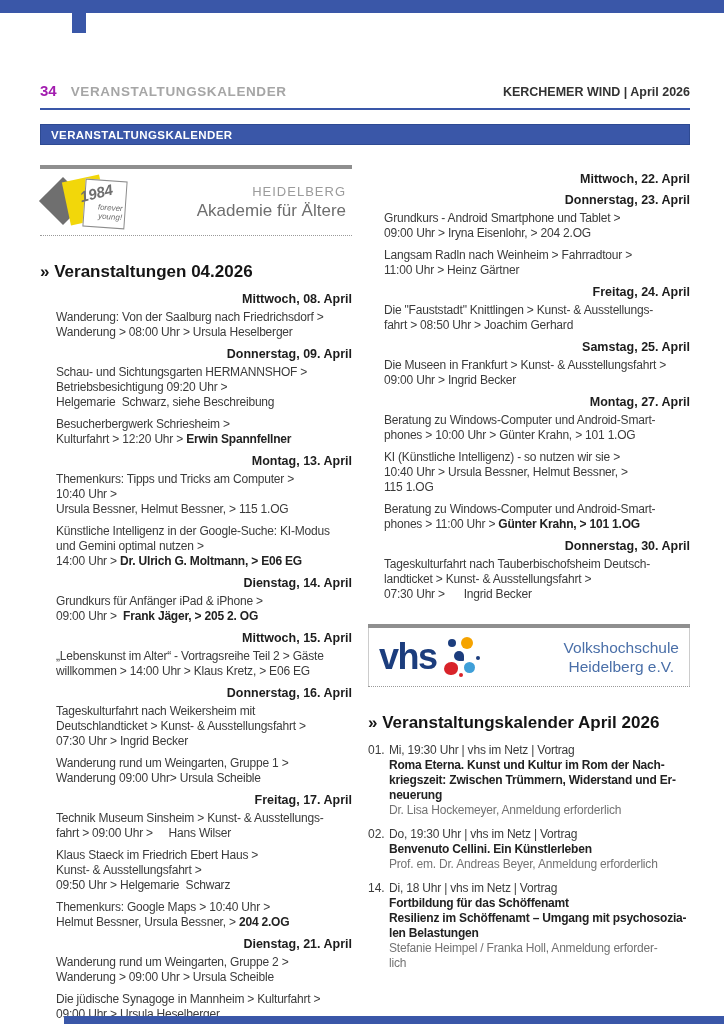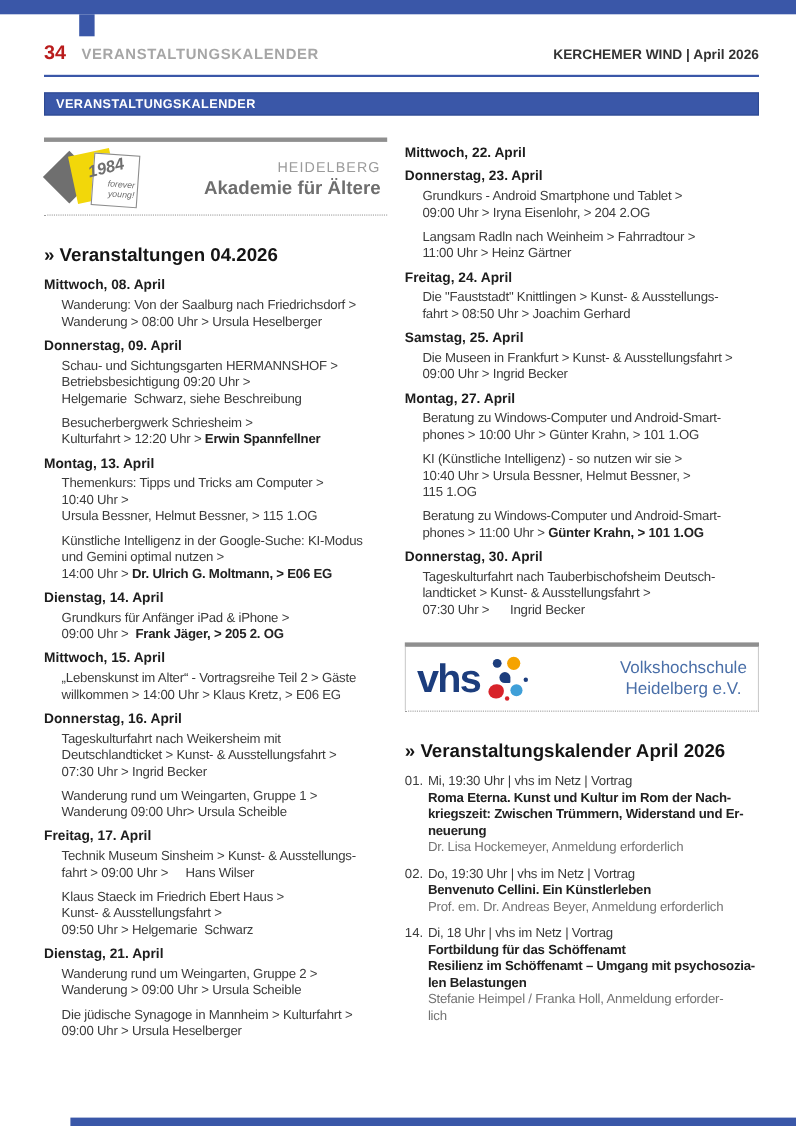--- a/index.html
+++ b/index.html
@@ -9,21 +9,21 @@
     -webkit-font-smoothing:antialiased;
   }
   
   .topbar{position:absolute;top:0;left:0;width:724px;height:13px;background:#3a57a8;}
   .toptab{position:absolute;top:13px;left:72px;width:14px;height:20px;background:#3a57a8;}
   .footbar{position:absolute;bottom:0;left:64px;right:0;height:8px;background:#3a57a8;}
 
   .page{position:absolute;top:38px;left:40px;width:650px;}
 
   .pagehead{display:flex;align-items:baseline;}
-  .page-num{font-size:18px;font-weight:700;color:#b91c1c;margin-right:14px;}
+  .page-num{font-size:15px;font-weight:700;color:#a21caf;margin-right:14px;margin-top:44px;}
   .page-title{font-size:13.5px;font-weight:700;color:#a6a6a6;letter-spacing:.6px;}
   .page-right{margin-left:auto;font-size:12.5px;font-weight:600;color:#333;}
   .blue-rule{height:2px;background:#3a57a8;margin-top:9px;}
 
   .section-bar{
     margin-top:14px;height:21px;background:#3a57a8;border:1px solid #2e4a92;
     color:#fff;font-size:11.5px;font-weight:700;letter-spacing:.4px;
     line-height:21px;padding-left:10px;box-sizing:border-box;
   }
 
@@ -37,25 +37,25 @@
   
   .aka-block{display:flex;align-items:center;height:66px;padding:2px 4px;box-sizing:border-box;}
   .aka-logo{position:relative;width:88px;height:60px;flex:none;}
   .aka-diamond{position:absolute;left:2px;top:12px;width:34px;height:34px;background:#6f6f6f;transform:rotate(45deg);}
   .aka-yellow{position:absolute;left:22px;top:6px;width:38px;height:44px;background:#f2d70a;transform:rotate(-12deg);}
   .aka-card{position:absolute;left:40px;top:8px;width:42px;height:48px;background:#fff;border:1px solid #8c8c8c;transform:rotate(4deg);box-sizing:border-box;}
   .aka-1984{position:absolute;left:-6px;top:4px;font-size:15px;font-weight:700;font-style:italic;color:#6f6f6f;transform:rotate(-18deg);}
   .aka-forever{position:absolute;right:2px;top:22px;font-size:8px;font-style:italic;color:#6f6f6f;text-align:right;line-height:9px;}
   .aka-text{margin-left:auto;text-align:right;padding-right:2px;}
   .aka-city{font-size:13px;color:#9b9b9b;letter-spacing:1px;}
-  .aka-name{font-size:17px;font-weight:700;color:#6e6e6e;margin-top:2px;}
+  .aka-name{font-size:17px;font-weight:400;color:#6e6e6e;margin-top:2px;}
 
   .col-heading{font-size:17px;font-weight:700;color:#151515;margin:26px 0 10px 0;}
 
-  .day-date{font-size:12.5px;font-weight:700;color:#1d1d1d;margin:7px 0 4px 0;}
+  .day-date{font-size:12.5px;font-weight:700;color:#1d1d1d;margin:7px 0 4px 0;text-align:right;}
   .event{margin:0 0 7px 16px;font-size:12px;line-height:15px;letter-spacing:-0.2px;
          color:#3b3b3b;white-space:pre-wrap;}
   .event b{color:#222;}
 
   
   .vhs-wrap{margin-top:22px;}
   .vhs-block{display:flex;align-items:center;height:58px;border-left:1px solid #ccc;border-right:1px solid #ccc;padding:4px 10px;box-sizing:border-box;}
   .vhs-word{font-size:36px;font-weight:700;color:#1c3d7d;letter-spacing:-1.5px;line-height:1;}
   .vhs-dots{position:relative;width:42px;height:42px;flex:none;margin-left:4px;}
   .dot{position:absolute;border-radius:50%;}
@@ -178,20 +178,22 @@
   </div>
 
   <div class="day">
     <div class="day-date">Freitag, 17. April</div>
     <div>
               <p class="event">Technik Museum Sinsheim &gt; Kunst- &amp; Ausstellungs-
 fahrt &gt; 09:00 Uhr &gt;     Hans Wilser</p>
               <p class="event">Klaus Staeck im Friedrich Ebert Haus &gt;
 Kunst- &amp; Ausstellungsfahrt &gt;
 09:50 Uhr &gt; Helgemarie  Schwarz</p>
+              <p class="event">Themenkurs: Google Maps &gt; 10:40 Uhr &gt;
+Helmut Bessner, Ursula Bessner, &gt; <b>204 2.OG</b></p>
             </div>
   </div>
 
   <div class="day">
     <div class="day-date">Dienstag, 21. April</div>
     <div>
               <p class="event">Wanderung rund um Weingarten, Gruppe 2 &gt;
 Wanderung &gt; 09:00 Uhr &gt; Ursula Scheible</p>
               <p class="event">Die jüdische Synagoge in Mannheim &gt; Kulturfahrt &gt;
 09:00 Uhr &gt; Ursula Heselberger</p>

